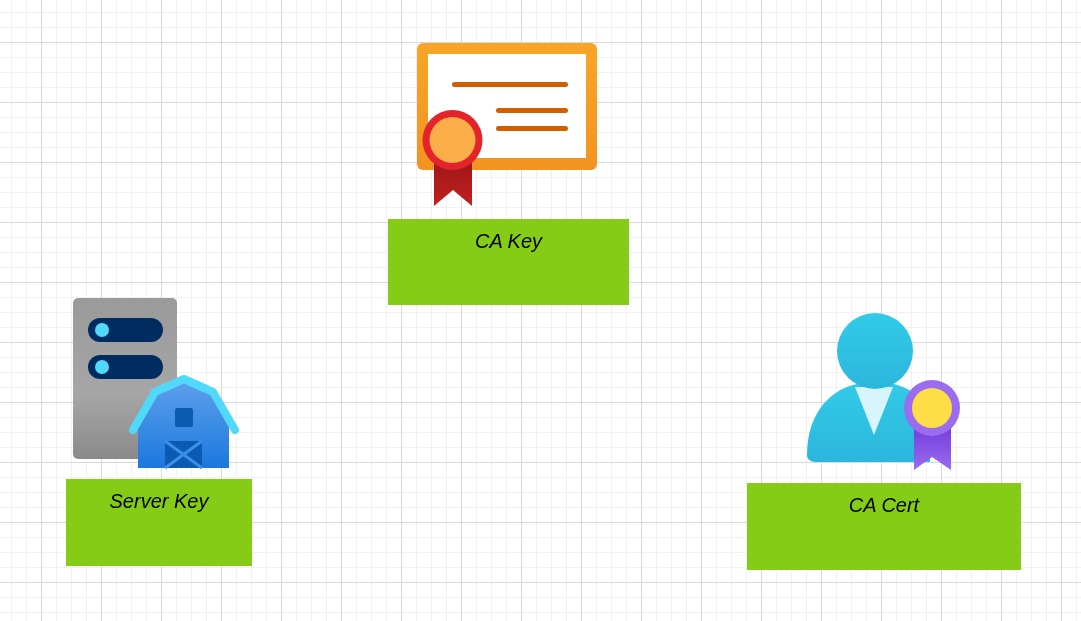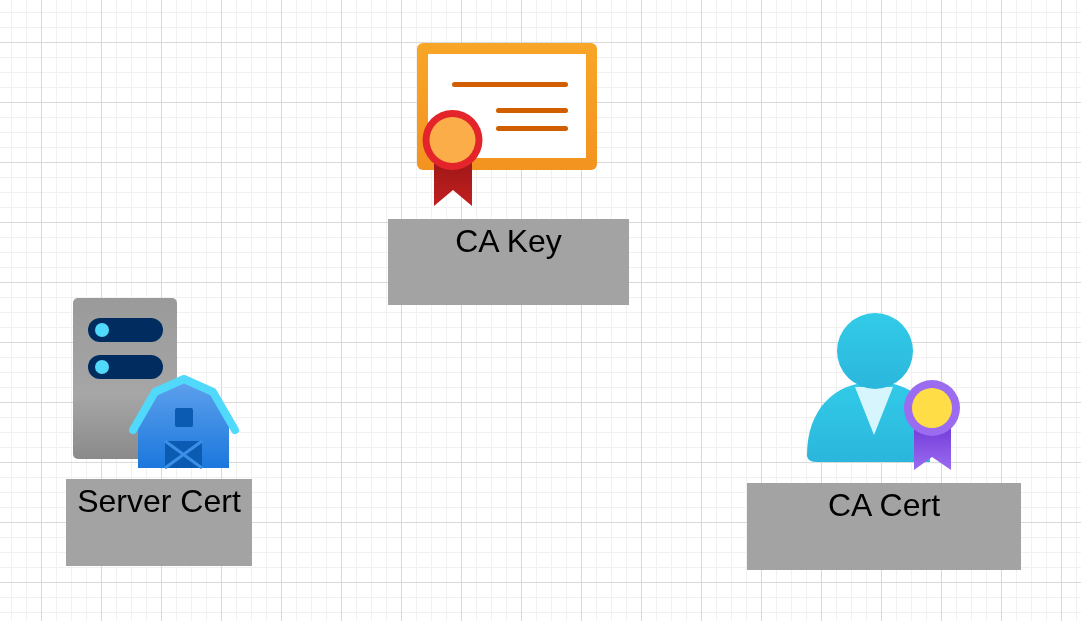--- a/index.html
+++ b/index.html
@@ -22,26 +22,27 @@
       font-family: "Liberation Sans", sans-serif;
     }
     .node {
       position: absolute;
     }
     .icon {
       position: absolute;
     }
     .label {
       position: absolute;
-      background: #a3a3a3;
+      background: #84cc16;
       color: #000000;
-      font-size: 32px;
+      font-size: 20px;
       line-height: 44px;
       text-align: center;
       white-space: nowrap;
+      font-style: italic;
     }
     .label span {
       display: block;
     }
   </style>
 </head>
 <body>
 
 <div class="node">
   <svg class="icon" style="left:414px; top:40px;" width="188" height="172" viewBox="0 0 188 172">
@@ -97,21 +98,21 @@
     <path d="M68 128 L86 98 L114 86 L141 98 L159 128 L159 173 L68 173 Z" fill="url(#barnGrad)"></path>
 
     <path d="M63 135 L85 97 L114 84 L143 97 L165 135" fill="none" stroke="#50d9fb" stroke-width="8" stroke-linejoin="round" stroke-linecap="round"></path>
 
     <rect x="105" y="113" width="18" height="19" rx="2" fill="#0c5bb3"></rect>
 
     <rect x="95" y="146" width="37" height="27" fill="#0c5bb3"></rect>
     <path d="M95 146 L132 173 M132 146 L95 173" stroke="#3b8fe6" stroke-width="3"></path>
   </svg>
   <div class="label" style="left:66px; top:479px; width:186px; height:87px;">
-    <span>Server Cert</span>
+    <span>Server Key</span>
   </div>
 </div>
 
 <div class="node">
   <svg class="icon" style="left:804px; top:310px;" width="164" height="166" viewBox="0 0 164 166">
     <defs>
       <linearGradient id="userGrad" x1="0" y1="0" x2="0" y2="1">
         <stop offset="0" stop-color="#32cbe8"></stop>
         <stop offset="1" stop-color="#2bb6dc"></stop>
       </linearGradient>

